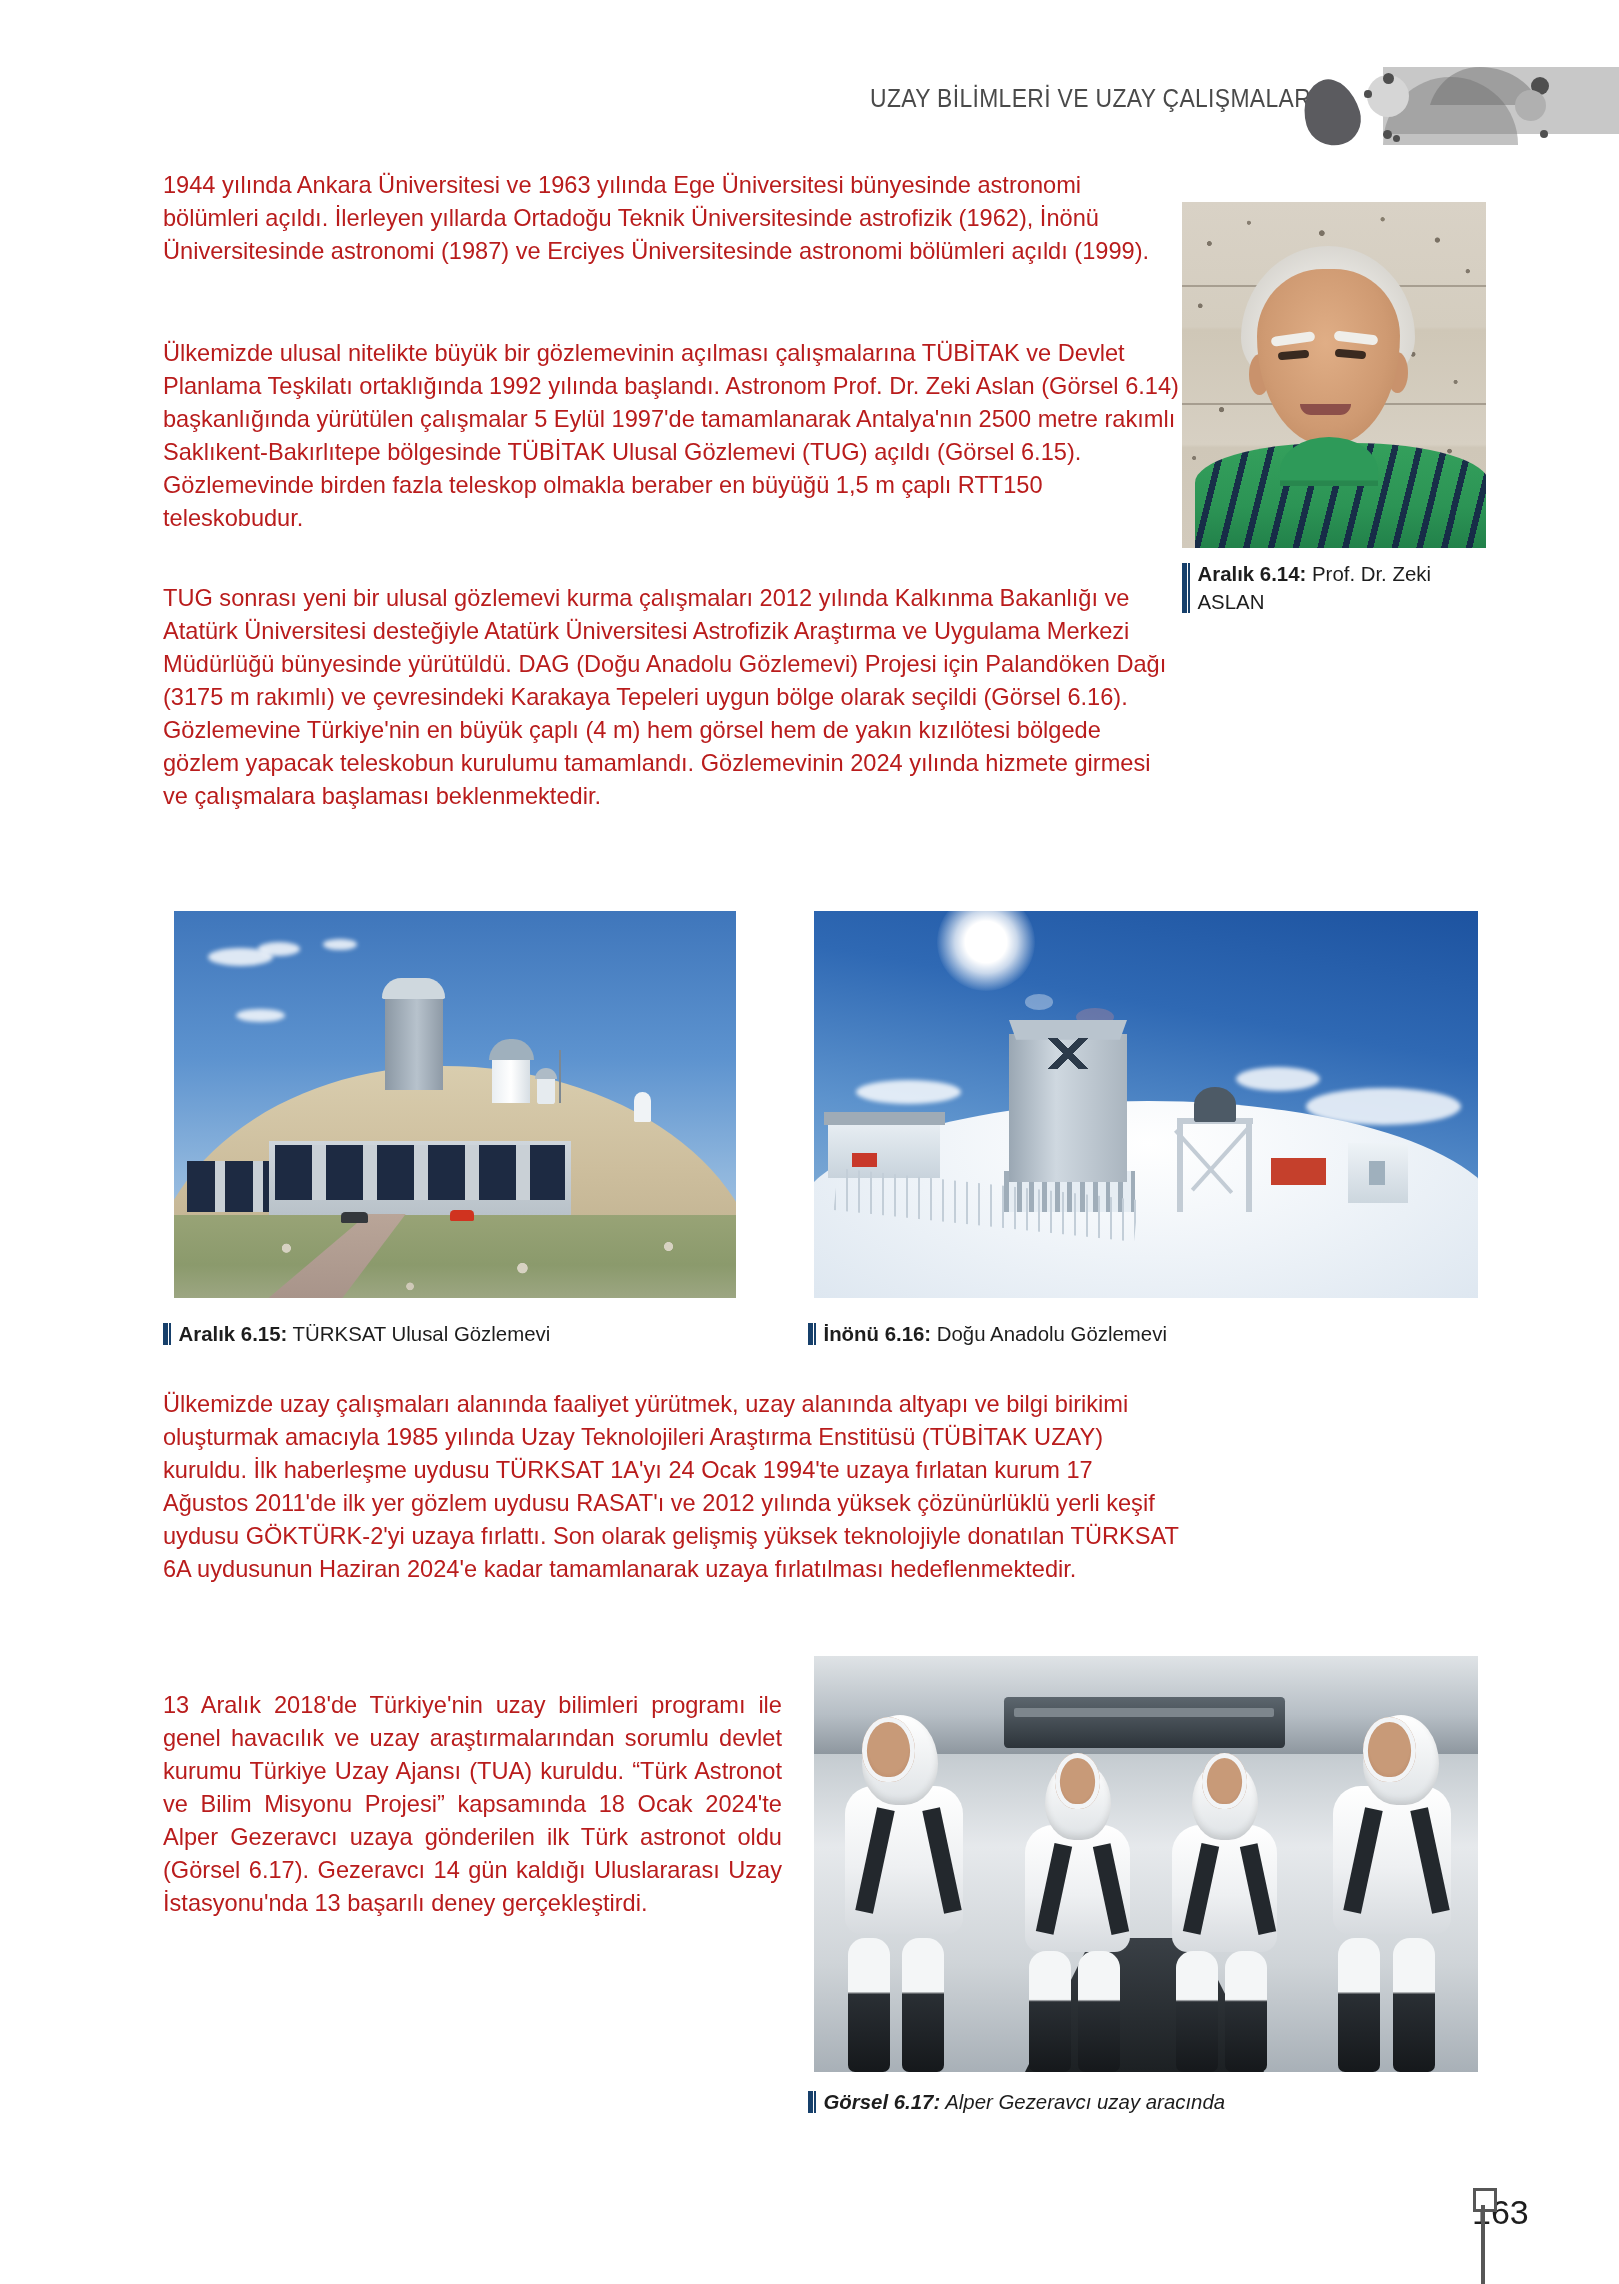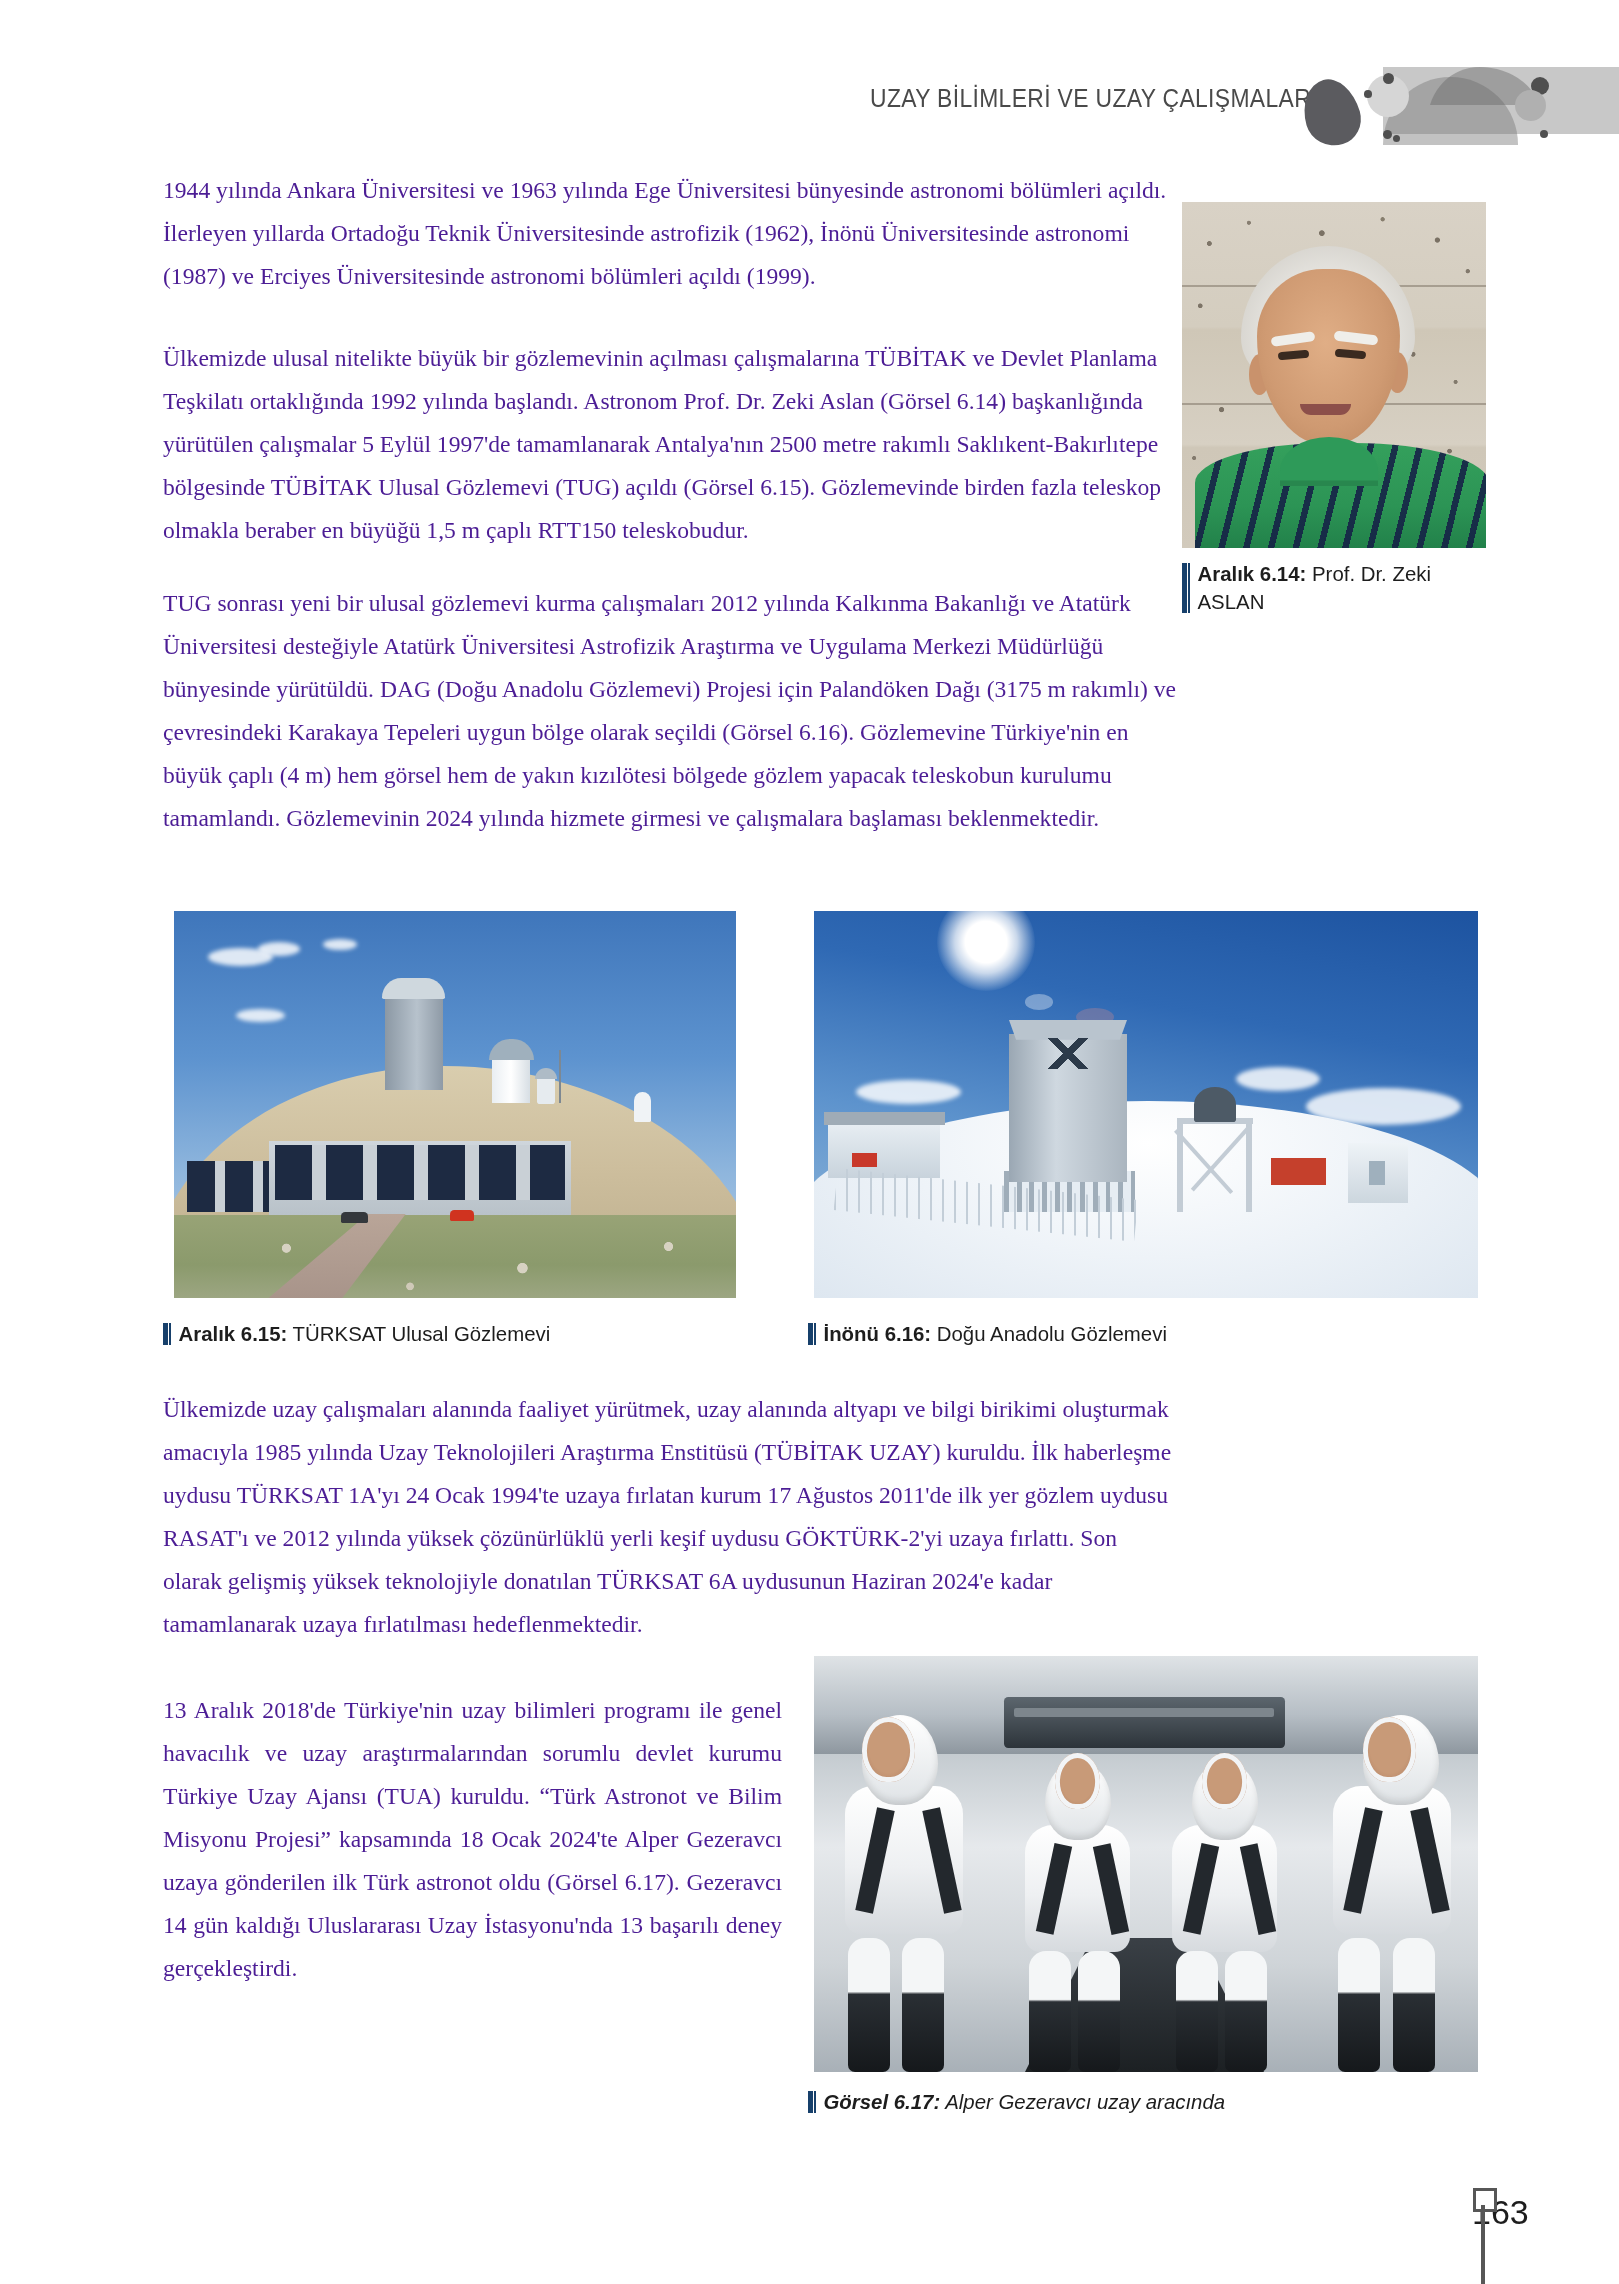--- a/index.html
+++ b/index.html
@@ -60,24 +60,24 @@
   .hdr-d2 { left: 1364px; top: 90px; width: 7.7px; height: 7.7px; background: #4f4f4f; }
   .hdr-d3 { left: 1383px; top: 130px; width: 9.1px; height: 9.1px; background: #4f4f4f; }
   .hdr-d4 { left: 1393px; top: 135px; width: 7px; height: 7px; background: #4f4f4f; }
   .hdr-d5 { left: 1531px; top: 77px; width: 18.3px; height: 18.3px; background: #4f4f4f; }
   .hdr-d6 { left: 1515px; top: 90px; width: 31px; height: 31px; background: #b0b0b0; }
   .hdr-d7 { left: 1540px; top: 130px; width: 8.4px; height: 8.4px; background: #4f4f4f; }
 
   
   .body-text {
     position: absolute;
-    font-family: Liberation Serif, serif;
+    font-family: Liberation Sans, sans-serif;
     font-size: 23.6px;
-    line-height: 43px;
-    color: #4c1d95;
+    line-height: 33px;
+    color: #b91c1c;
     text-align: left;
     transform-origin: left top;
   }
 
   .p1 { left: 163px; top: 169px; width: 1016px; }
   .p2 { left: 163px; top: 337px; width: 1016px; }
   .p3 { left: 163px; top: 582px; width: 1016px; }
   .p5 { left: 163px; top: 1388px; width: 1016px; }
   .p6 {
     left: 163px; top: 1689px; width: 619px;

